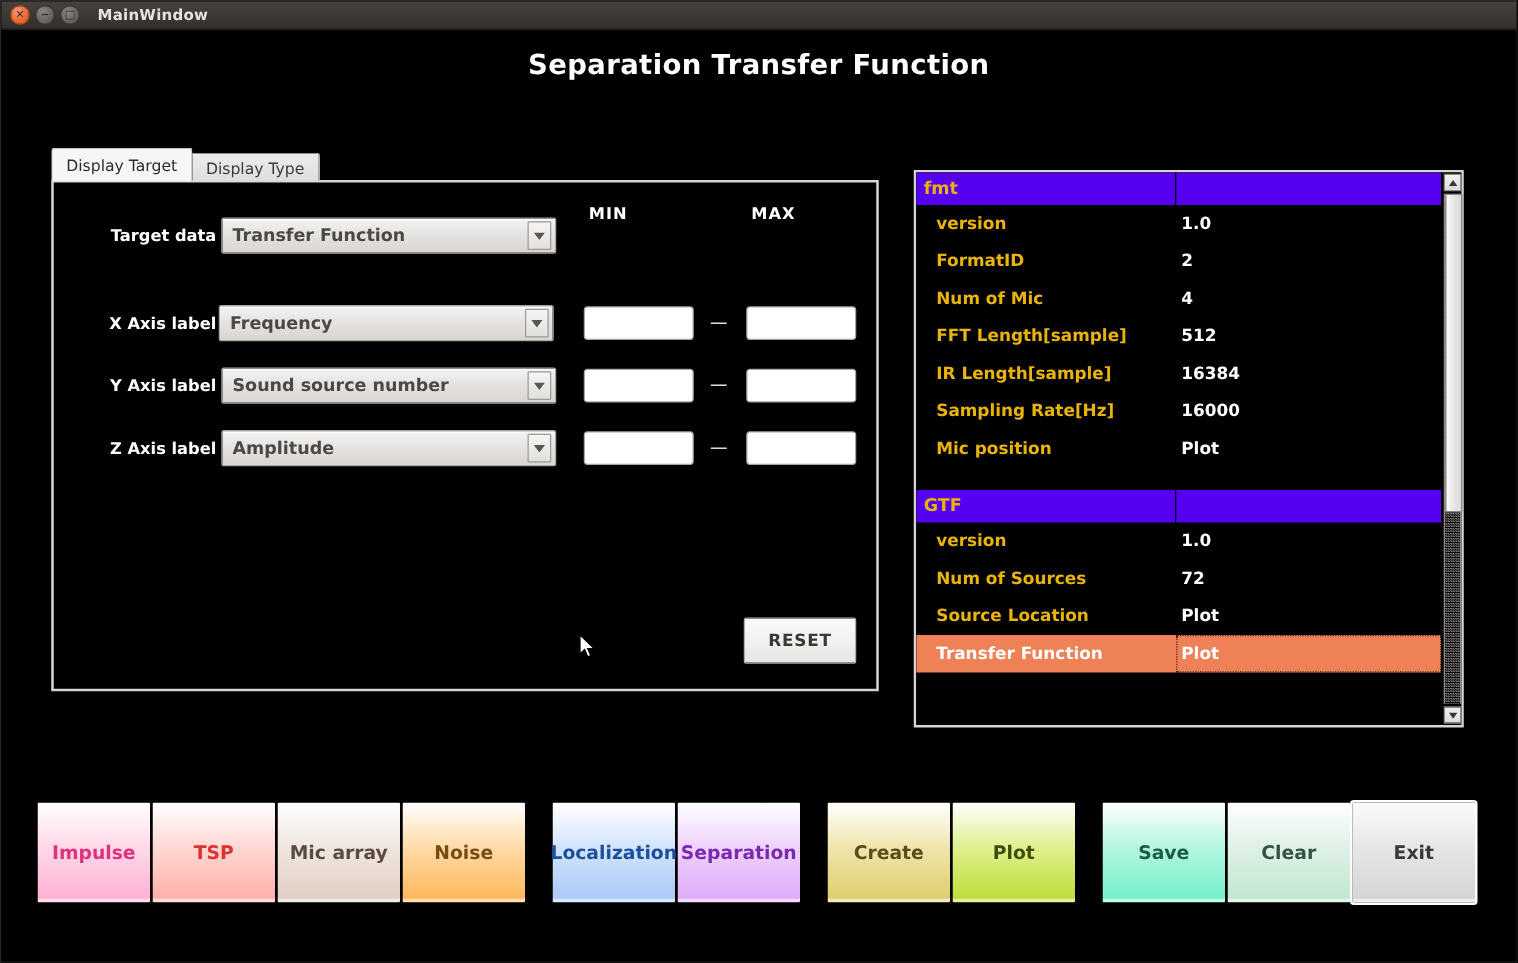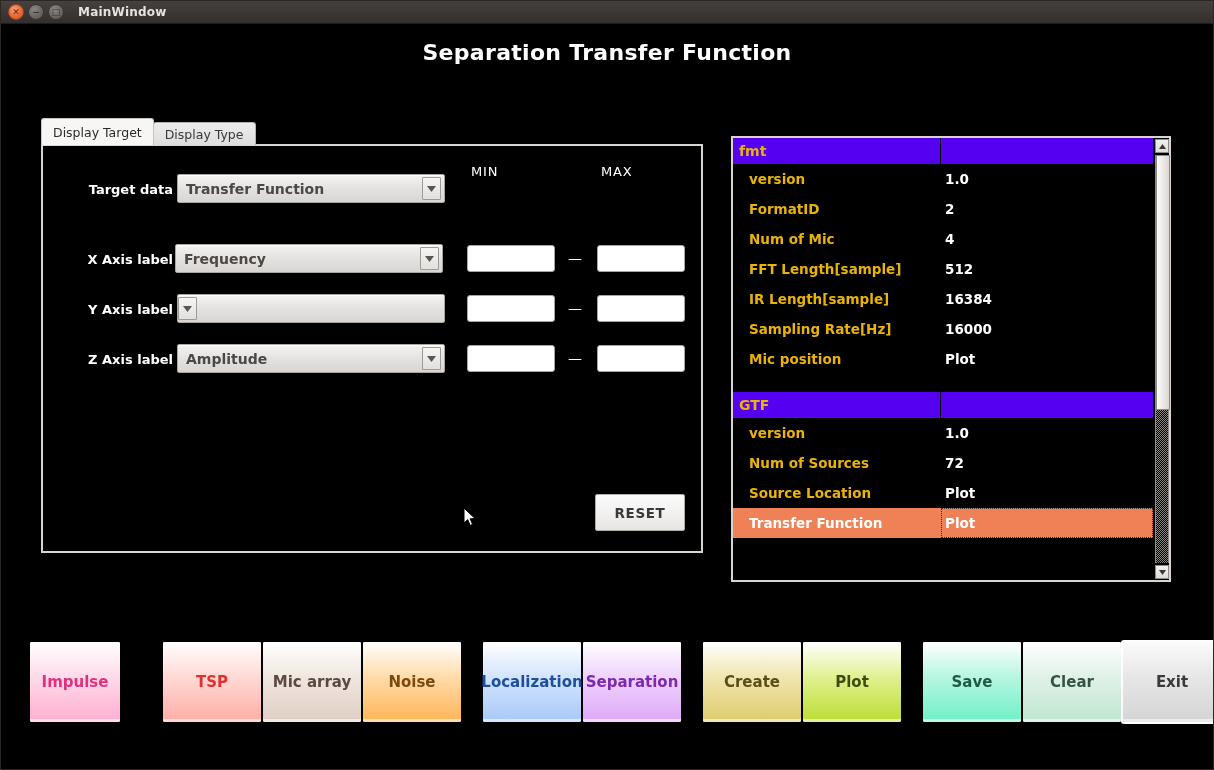--- a/index.html
+++ b/index.html
@@ -191,21 +191,21 @@
     justify-content: center;
     box-sizing: border-box;
   }
   .carrow svg { display:block; }
 
   
   .mmhdr {
     position: absolute;
     color: #ffffff;
     font-size: 13px;
-    font-weight: normal;
+    font-weight: bold;
     font-family: "DejaVu Sans", sans-serif;
     letter-spacing: 0.8px;
   }
   .tinput {
     position: absolute;
     width: 88px;
     height: 27px;
     background: #ffffff;
     border: 1px solid #a9a5a1;
     border-radius: 3px;
@@ -443,20 +443,21 @@
                 <polygon points="0,0 9,0 4.5,6" fill="#5a5652"></polygon>
               </svg>
           </span>
         </div>
         <input class="tinput" type="text" style="left: 424px; top: 99px;" value="">
         <div class="dash" style="left:525px; top:105px;">—</div>
         <input class="tinput" type="text" style="left: 554px; top: 99px;" value="">
 
         <div class="flabel" style="left:10px; top:156px; width:120px;">Y Axis label</div>
         <div class="combo" style="left:134px; top:148px;">
+          <span class="ctext">Sound source number</span>
           <span class="carrow">
             <svg width="9" height="6" viewBox="0 0 9 6">
                 <polygon points="0,0 9,0 4.5,6" fill="#5a5652"></polygon>
               </svg>
           </span>
         </div>
         <input class="tinput" type="text" style="left: 424px; top: 149px;" value="">
         <div class="dash" style="left:525px; top:155px;">—</div>
         <input class="tinput" type="text" style="left: 554px; top: 149px;" value="">
 
@@ -551,21 +552,21 @@
               <polygon points="0,0 7,0 3.5,5" fill="#3a3734"></polygon>
             </svg>
         </div>
       </div>
     </div>
 
     <div id="buttonbar">
 
       <div class="btngroup">
         <div class="bigbtn" style="width:92px; background:linear-gradient(to bottom,#ffffff 0%,#ffd9e9 45%,#ffaed3 100%); color:#e0317e;">Impulse</div>
-        <div class="bigbtn" style="width:100px; background:linear-gradient(to bottom,#ffffff 0%,#ffd8d4 45%,#ffada6 100%); color:#e03030;margin-left:41px;">TSP</div>
+        <div class="bigbtn" style="width:100px; background:linear-gradient(to bottom,#ffffff 0%,#ffd8d4 45%,#ffada6 100%); color:#e03030;">TSP</div>
         <div class="bigbtn" style="width:100px; background:linear-gradient(to bottom,#ffffff 0%,#f0e6df 45%,#dfcec4 100%); color:#5a4a42;">Mic array</div>
         <div class="bigbtn" style="width:100px; background:linear-gradient(to bottom,#ffffff 0%,#ffdba8 45%,#ffb556 100%); color:#7a4b10;">Noise</div>
       </div>
 
       <div class="gap"></div>
 
       <div class="btngroup">
         <div class="bigbtn" style="width:100px; background:linear-gradient(to bottom,#ffffff 0%,#d2e4fc 45%,#a8c8f8 100%); color:#1d4f9e;">Localization</div>
         <div class="bigbtn" style="width:100px; background:linear-gradient(to bottom,#ffffff 0%,#eed2fc 45%,#dfa8f8 100%); color:#7a2ab0;">Separation</div>
       </div>

